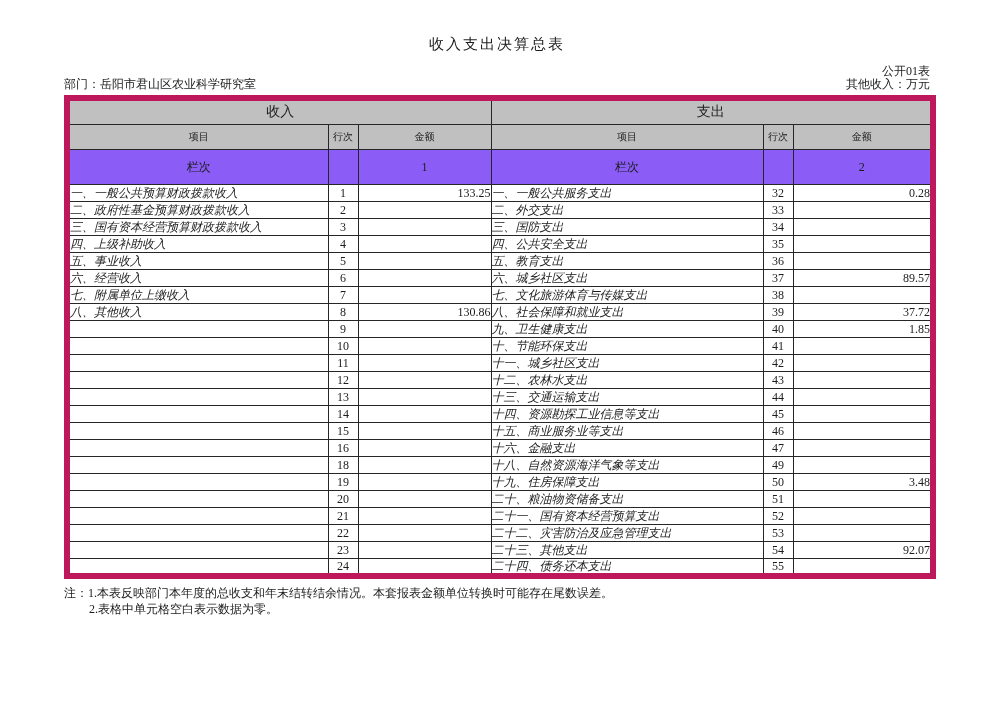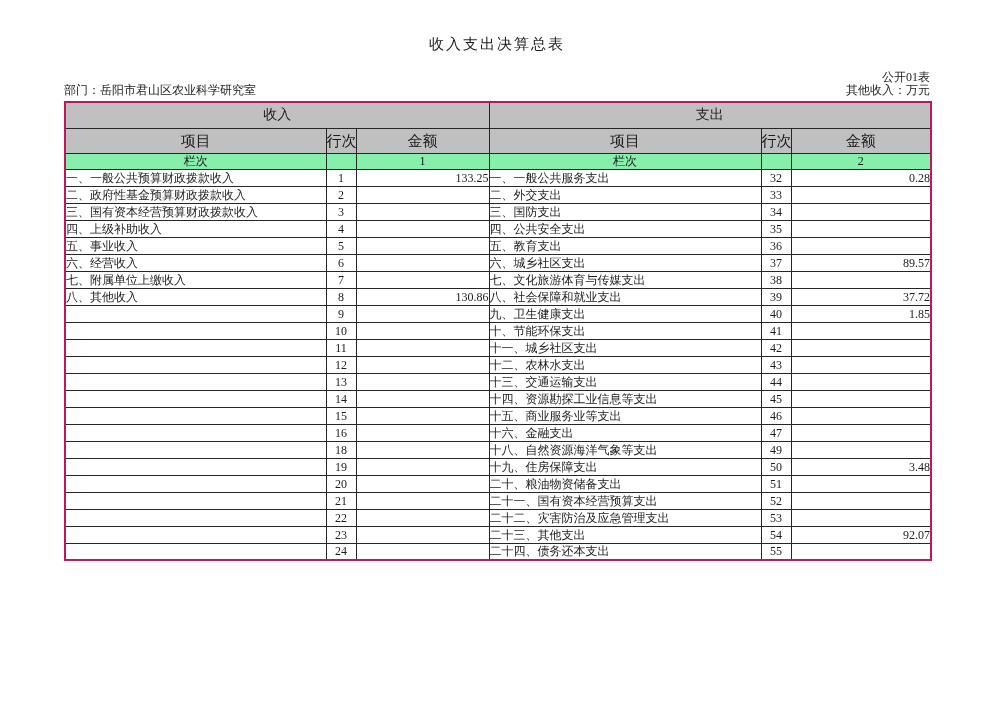--- a/index.html
+++ b/index.html
@@ -13,51 +13,51 @@
   .sheet { width:866px; margin-left:64px; position:relative; }
   .title {
     margin-top:33px;
     text-align:center;
     font-size:15px;
     letter-spacing:2px;
     line-height:23px;
     white-space:nowrap;
   }
   .doc-label {
-    margin-top:15px;
+    margin-top:9px;
     text-align:right;
     font-size:12px;
     line-height:13px;
   }
   .meta-row {
     margin-bottom:4px;
     display:flex;
     justify-content:space-between;
     font-size:12px;
     line-height:13px;
   }
   table.main {
     border-collapse:collapse;
     table-layout:fixed;
     width:866px;
-    border:2px solid #be185d;
+    border:6px solid #be185d;
   }
   table.main td {
     border:1px solid #262626;
     overflow:hidden;
     white-space:nowrap;
     font-size:12px;
     line-height:14px;
     padding:0;
   }
   tr.hrow-section td { height:26px; background:#c0c0c0; text-align:center; font-size:14px; }
-  tr.hrow-cols td    { height:25px; background:#c0c0c0; text-align:center; font-size:15px; }
-  tr.hrow-lanci td   { height:16px; background:#86efac; text-align:center; font-size:12px; }
+  tr.hrow-cols td    { height:25px; background:#c0c0c0; text-align:center; font-size:10px; }
+  tr.hrow-lanci td   { height:35px; background:#8b5cf6; text-align:center; font-size:12px; }
   tbody.data tr td   { height:17px; background:#ffffff; }
-  td.item { text-align:left;  padding-left:2px; }
+  td.item { text-align:left;  padding-left:2px;font-style:italic; }
   td.line { text-align:center; }
   td.amt  { text-align:right; padding-right:1px; }
   .notes {
     margin-top:6px;
     font-size:12px;
     line-height:16px;
   }
   .note-line2 { padding-left:25px; }
 </style>
 </head>
@@ -286,14 +286,18 @@
           <td class="item"></td>
           <td class="line">24</td>
           <td class="amt"></td>
           <td class="item">二十四、债务还本支出</td>
           <td class="line">55</td>
           <td class="amt"></td>
         </tr>
       </tbody>
   </table>
 
+  <div class="notes">
+    <div class="note-line1">注：1.本表反映部门本年度的总收支和年末结转结余情况。本套报表金额单位转换时可能存在尾数误差。</div>
+    <div class="note-line2">2.表格中单元格空白表示数据为零。</div>
+  </div>
 
 </div>
 
 </body></html>

